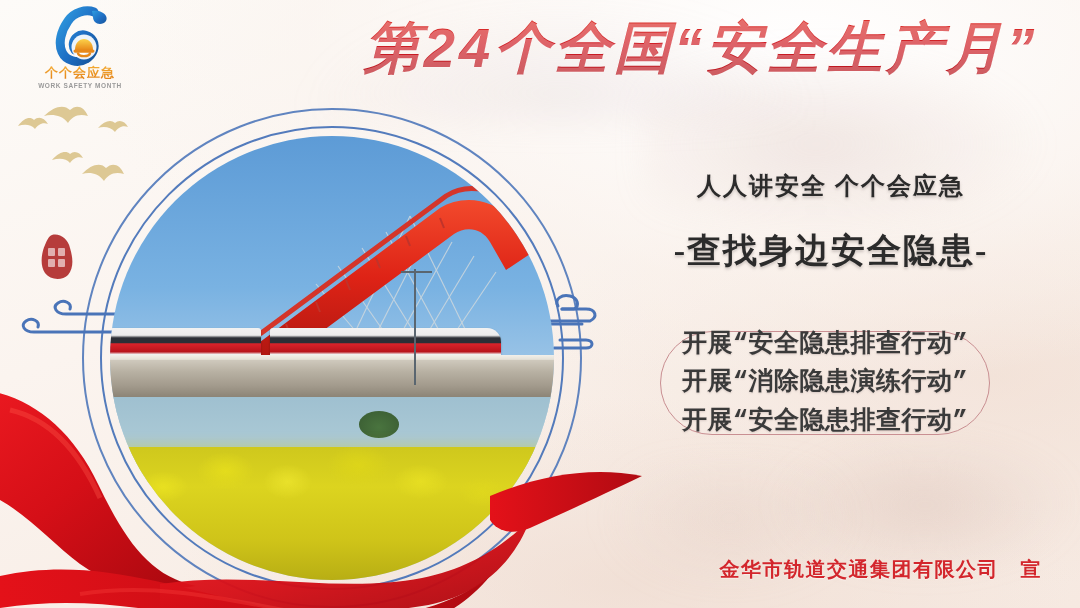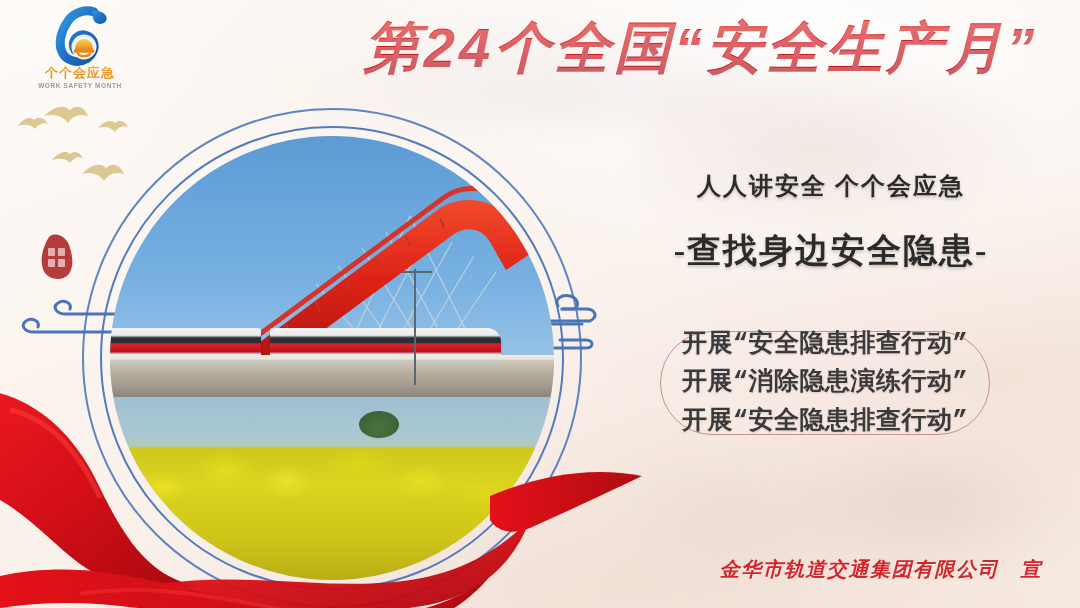--- a/index.html
+++ b/index.html
@@ -154,21 +154,21 @@
     font-size:25px;font-weight:bold;color:#3a3a3a;letter-spacing:.5px;
     white-space:nowrap;line-height:1.5;
     text-shadow:0 1px 2px rgba(150,130,130,.3);}
 
   
   .company{
     position:absolute;left:600px;top:556px;width:460px;
     text-align:right;padding-right:18px;
     font-size:20px;font-weight:bold;letter-spacing:1.5px;
     color:#d3262c;white-space:nowrap;
-    text-shadow:0 1px 1px rgba(255,255,255,.5);font-style:italic;}
+    text-shadow:0 1px 1px rgba(255,255,255,.5);}
 </style>
 </head>
 <body>
 
 <div class="poster">
 
   <div class="tex c1"></div>
   <div class="tex c2"></div>
   <div class="tex c3"></div>
   <div class="tex c4"></div>

